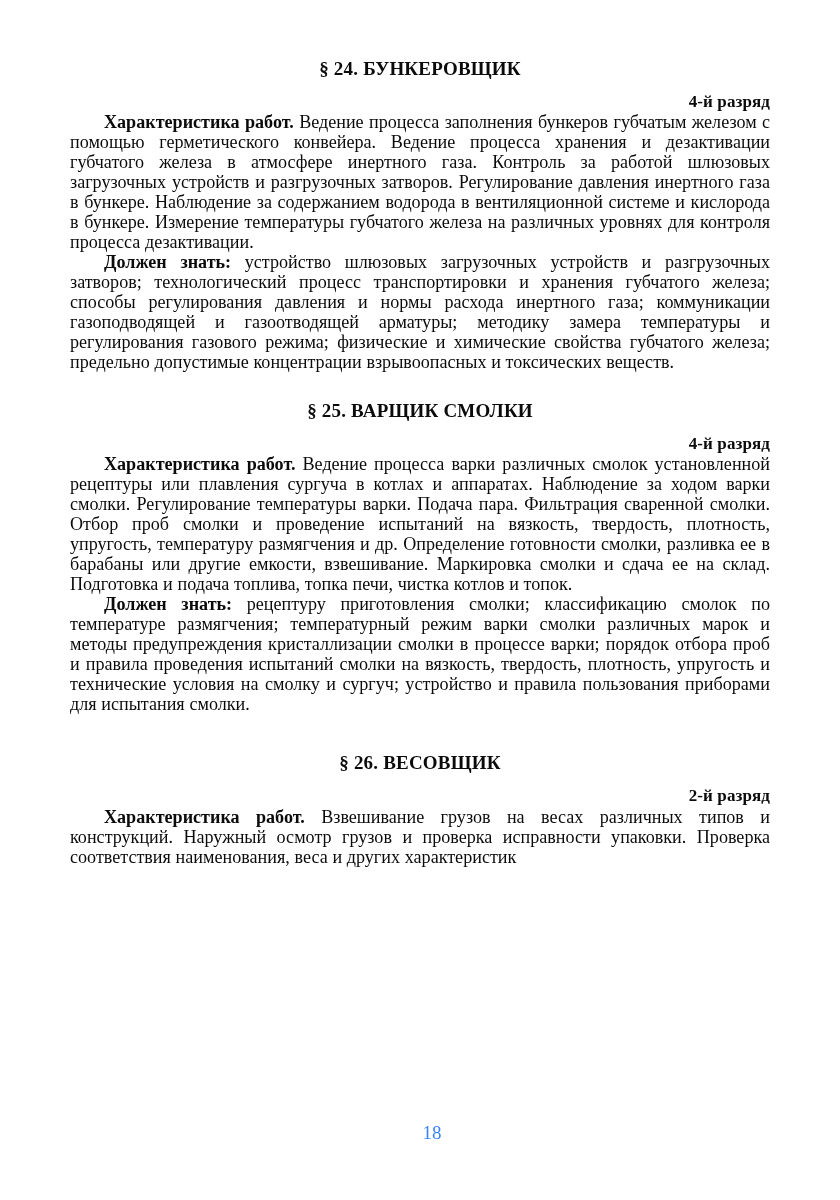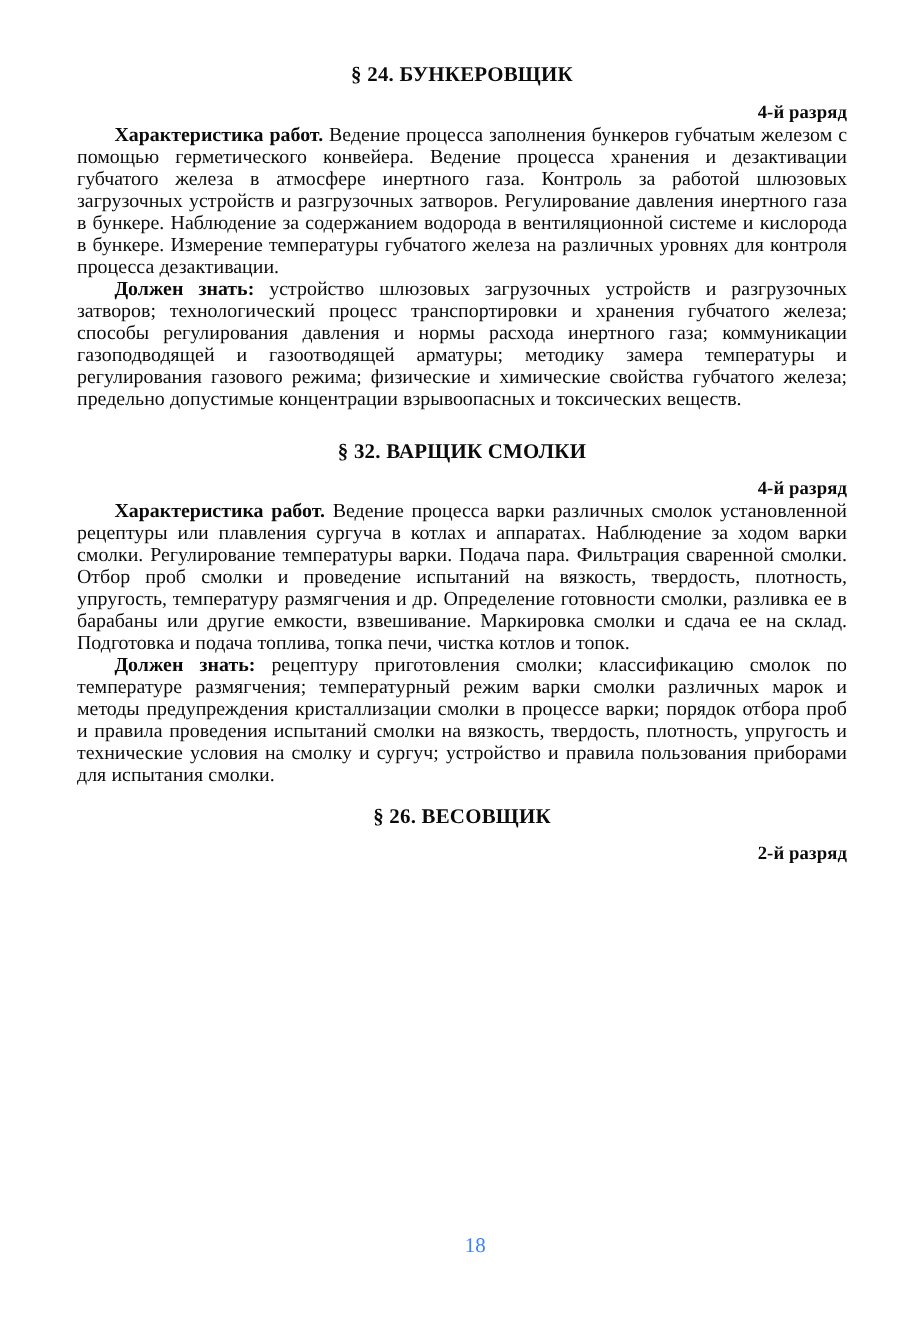--- a/index.html
+++ b/index.html
@@ -65,21 +65,21 @@
     text-indent: 34px;
     hyphens: manual;
     word-spacing: 0.2px;
   }
 
   .lead {
     font-weight: bold;
   }
 
   .sec-25-wrap { margin-top: 28px; }
-  .sec-26-wrap { margin-top: 18px; }
+  .sec-26-wrap { margin-top: 38px; }
 
   .page-number {
     position: absolute;
     left: 12px;
     top: 1122px;
     width: 840px;
     text-align: center;
     font-size: 19px;
     font-family: "Liberation Serif", "DejaVu Serif", serif;
     color: #3b82f6;
@@ -95,27 +95,28 @@
   <div class="content">
 
     <div class="section">
       <div class="section-heading">§ 24. БУНКЕРОВЩИК</div>
       <div class="grade-line">4-й разряд</div>
       <p class="para"><span class="lead">Характеристика работ.</span><span> Ведение процесса заполнения бункеров губчатым железом с помощью герметического конвейера. Ведение процесса хранения и дезактивации губчатого железа в атмосфере инертного газа. Контроль за работой шлюзовых загрузочных устройств и разгрузочных затворов. Регулирование давления инертного газа в бункере. Наблюдение за содержанием водорода в вентиляционной системе и кислорода в бункере. Измерение температуры губчатого железа на различных уровнях для контроля процесса дезактивации.</span></p>
       <p class="para"><span class="lead">Должен знать:</span><span> устройство шлюзовых загрузочных устройств и разгрузочных затворов; технологический процесс транспортировки и хранения губчатого железа; способы регулирования давления и нормы расхода инертного газа; коммуникации газоподводящей и газоотводящей арматуры; методику замера температуры и регулирования газового режима; физические и химические свойства губчатого железа; предельно допустимые концентрации взрывоопасных и токсических веществ.</span></p>
     </div>
 
     <div class="section sec-25-wrap">
-      <div class="section-heading">§ 32. ВАРЩИК СМОЛКИ</div>
+      <div class="section-heading">§ 25. ВАРЩИК СМОЛКИ</div>
       <div class="grade-line">4-й разряд</div>
       <p class="para"><span class="lead">Характеристика работ.</span><span> Ведение процесса варки различных смолок установленной рецептуры или плавления сургуча в котлах и аппаратах. Наблюдение за ходом варки смолки.  Регулирование температуры варки. Подача пара. Фильтрация сваренной смолки. Отбор проб смолки и проведение испытаний на вязкость, твердость, плотность, упругость, температуру размягчения и др. Определение готовности смолки, разливка ее в барабаны или другие емкости, взвешивание. Маркировка смолки и сдача ее на склад. Подготовка и подача топлива, топка печи, чистка котлов и топок.</span></p>
       <p class="para"><span class="lead">Должен знать:</span><span> рецептуру приготовления смолки; классификацию смолок по температуре размягчения; температурный режим варки смолки различных марок и методы предупреждения кристаллизации смолки в процессе варки; порядок отбора проб и правила проведения испытаний смолки на вязкость, твердость, плотность, упругость и технические условия на смолку и сургуч; устройство и правила пользования приборами для испытания смолки.</span></p>
     </div>
 
     <div class="section sec-26-wrap">
       <div class="section-heading">§ 26. ВЕСОВЩИК</div>
       <div class="grade-line">2-й разряд</div>
+      <p class="para"><span class="lead">Характеристика работ.</span><span> Взвешивание грузов на весах различных типов и конструкций. Наружный осмотр грузов и проверка исправности упаковки. Проверка соответствия наименования, веса и других характеристик</span></p>
     </div>
 
   </div>
 
   <div class="page-number">18</div>
 </div>
 
 </body></html>

